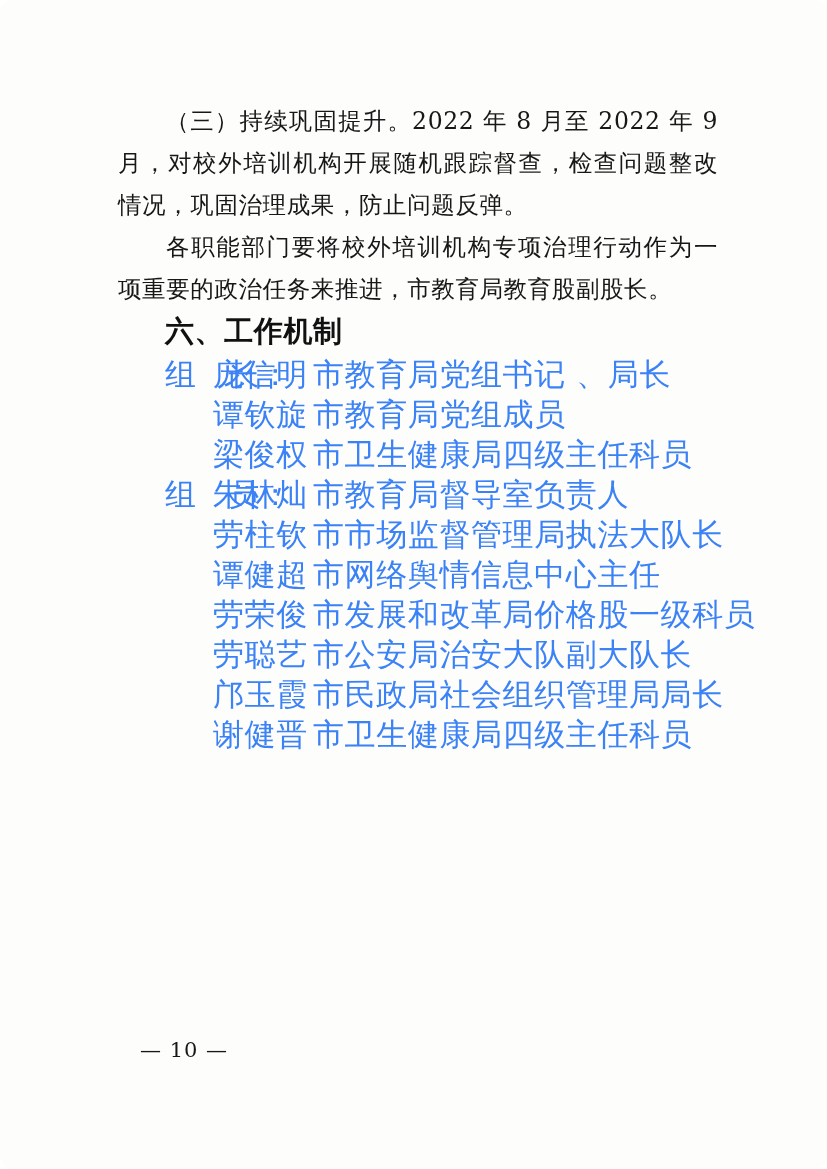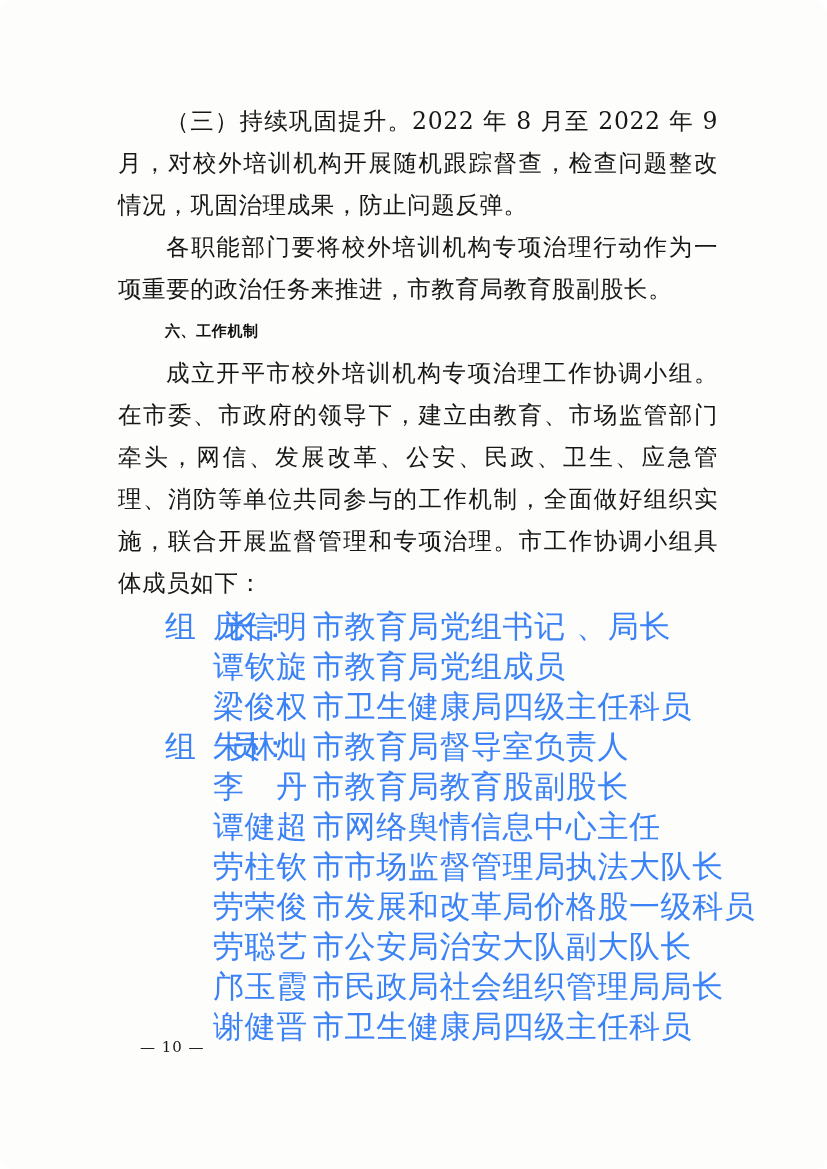--- a/index.html
+++ b/index.html
@@ -37,21 +37,21 @@
     text-align: justify;
     text-justify: inter-ideograph;
     margin: 0 0 0 0;
     color: #171717;
   }
   .para .indent {
     display: inline-block;
     width: 47px;
   }
   .heading {
-    font-size: 15px;
+    font-size: 29px;
     line-height: 42px;
     letter-spacing: 0.6px;
     margin: 0;
     color: #111111;
     font-family: "DejaVu Sans", "Liberation Sans", sans-serif;
     font-weight: bold;
   }
   .heading .indent {
     display: inline-block;
     width: 47px;
@@ -82,21 +82,21 @@
   }
   .roster-row .org {
     display: inline-block;
   }
   .footer {
     position: absolute;
     left: 118px;
     top: 1038px;
     width: 600px;
     text-align: left;
-    font-size: 15px;
+    font-size: 21px;
     letter-spacing: 1px;
     color: #171717;
     font-family: "DejaVu Serif", "Liberation Serif", serif;
   }
   .footer .pg {
     display: inline-block;
     padding-left: 22px;
   }
 </style>
 </head>
@@ -104,51 +104,47 @@
 
 <div class="page">
   <div class="page-body">
 
     <p class="para"><span class="indent"></span><span>（三）持续巩固提升。2022 年 8 月至 2022 年 9 月，对校外培训机构开展随机跟踪督查，检查问题整改情况，巩固治理成果，防止问题反弹。</span></p>
 
     <p class="para"><span class="indent"></span><span>各职能部门要将校外培训机构专项治理行动作为一项重要的政治任务来推进，市教育局教育股副股长。</span></p>
 
     <p class="heading"><span class="indent"></span><span>六、工作机制</span></p>
 
-    <p class="para"><span class="indent"></span><span>成立开平市校外培训机构专项治理工作协调小组。在市委、市政府的领导下，建立由教育、市场监管部门牵头，网信、发展改革、公安、民政、卫生、应急管理、消防等单位共同参与的工作机制，全面做好组织实施，联合开展监督管理和专项治理。市工作协调小组具体成员如下：</span></p>
 
     <div class="roster">
 
       <div class="roster-row">
         <span class="role">组　长：</span><span class="name">庞信明</span><span class="org">市教育局党组书记 、局长</span>
       </div>
 
 
       <div class="roster-row">
         <span class="role"></span><span class="name">谭钦旋</span><span class="org">市教育局党组成员</span>
       </div>
 
       <div class="roster-row">
         <span class="role"></span><span class="name">梁俊权</span><span class="org">市卫生健康局四级主任科员</span>
       </div>
 
       <div class="roster-row">
         <span class="role">组　员：</span><span class="name">朱林灿</span><span class="org">市教育局督导室负责人</span>
       </div>
 
+
       <div class="roster-row">
-        <span class="role"></span><span class="name">李　丹</span><span class="org">市教育局教育股副股长</span>
+        <span class="role"></span><span class="name">劳柱钦</span><span class="org">市市场监督管理局执法大队长</span>
       </div>
 
       <div class="roster-row">
         <span class="role"></span><span class="name">谭健超</span><span class="org">市网络舆情信息中心主任</span>
-      </div>
-
-      <div class="roster-row">
-        <span class="role"></span><span class="name">劳柱钦</span><span class="org">市市场监督管理局执法大队长</span>
       </div>
 
       <div class="roster-row">
         <span class="role"></span><span class="name">劳荣俊</span><span class="org">市发展和改革局价格股一级科员</span>
       </div>
 
       <div class="roster-row">
         <span class="role"></span><span class="name">劳聪艺</span><span class="org">市公安局治安大队副大队长</span>
       </div>
 

